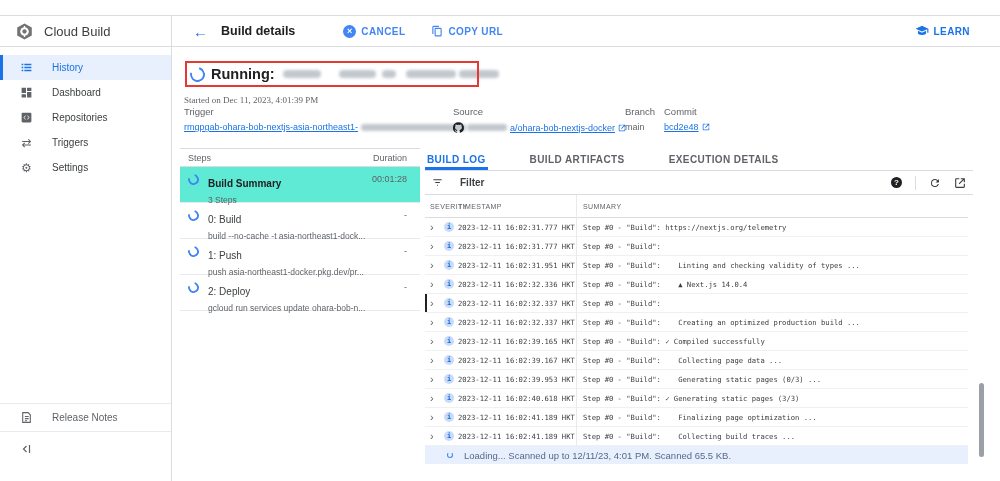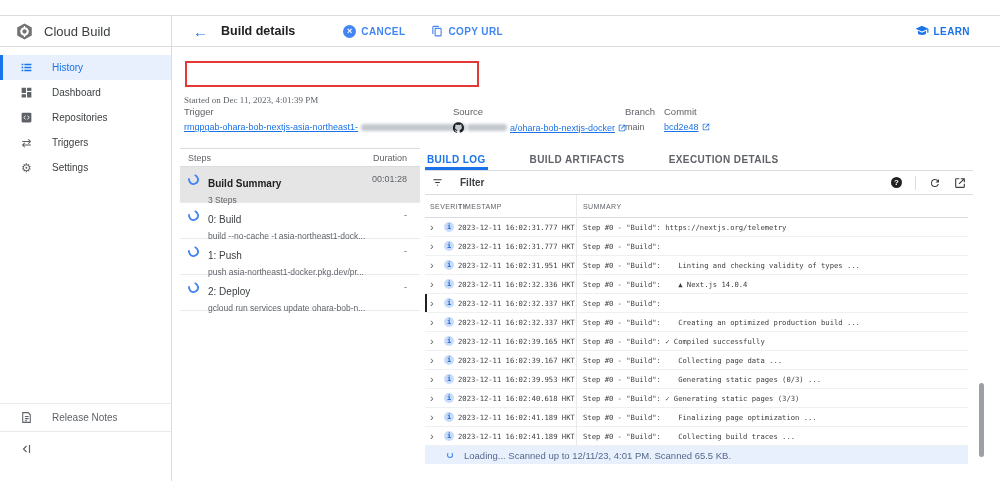--- a/index.html
+++ b/index.html
@@ -52,21 +52,21 @@
   .meta-val { font-size:9px; color:#3c4043; display:flex; align-items:center; gap:3px; }
   .meta-val a, .link { color:#1a73e8; text-decoration:underline; cursor:pointer; }
   .ext-icon { width:8px; height:8px; color:#1a73e8; }
   .gh-icon { width:11px; height:11px; }
   .meta-blob { display:inline-block; height:7px; border-radius:3px; background:#b4bac2; filter:blur(1.5px); opacity:.8; }
 
   
   .steps-panel { position:absolute; left:180px; top:148px; width:240px; }
   .steps-head { height:19px; border-top:1px solid #dadce0; border-bottom:1px solid #dadce0; display:flex; justify-content:space-between; align-items:center; padding:0 13px 0 8px; font-size:9px; color:#5f6368; }
   .step-row { height:36px; border-bottom:1px solid #e8eaed; display:flex; padding:6px 6px 0 8px; position:relative; cursor:pointer; }
-  .step-row.selected { background:#e5e5e5; }
+  .step-row.selected { background:#5eead4; }
   .spin11 { width:11px; height:11px; border-width:2px; margin-top:1px; flex:none; }
   .step-main { margin-left:9px; flex:1; min-width:0; }
   .step-title { font-size:10px; color:#3c4043; }
   .step-row.selected .step-title { font-weight:bold; color:#202124; }
   .step-sub { font-size:8.5px; color:#5f6368; margin-top:4px; white-space:nowrap; overflow:hidden; }
   .step-dur { position:absolute; right:13px; top:7px; font-size:9px; color:#5f6368; }
 
   
   .log-panel { position:absolute; left:425px; top:148px; width:570px; }
   .tabs { height:23px; display:flex; border-bottom:1px solid #dadce0; width:548px;gap:24px; }
@@ -193,20 +193,29 @@
       <div class="collapse-row">
         <svg viewBox="0 0 24 24" fill="none" stroke="currentColor" stroke-width="2.4">
           <path d="M13 6l-6 6 6 6"></path>
             <path d="M19 4v16"></path>
         </svg>
       </div>
     </div>
   </div>
 
   <div class="red-box"></div>
+  <div class="status-row">
+    <span class="spin spin16"></span>
+    <span class="status-text">Running:</span>
+    <span class="blob" style="width:38px;margin-right:18px"></span>
+    <span class="blob" style="width:37px;margin-right:6px"></span>
+    <span class="blob" style="width:14px;margin-right:10px"></span>
+    <span class="blob" style="width:50px;margin-right:3px"></span>
+    <span class="blob" style="width:40px"></span>
+  </div>
   <div class="started">Started on Dec 11, 2023, 4:01:39 PM</div>
 
   <div class="meta-col" style="left:184px">
     <div class="meta-label">Trigger</div>
     <div class="meta-val">
       <a>rmgpgab-ohara-bob-nextjs-asia-northeast1-</a>
       <span class="meta-blob" style="width:105px"></span>
     </div>
   </div>
   <div class="meta-col" style="left:453px">

